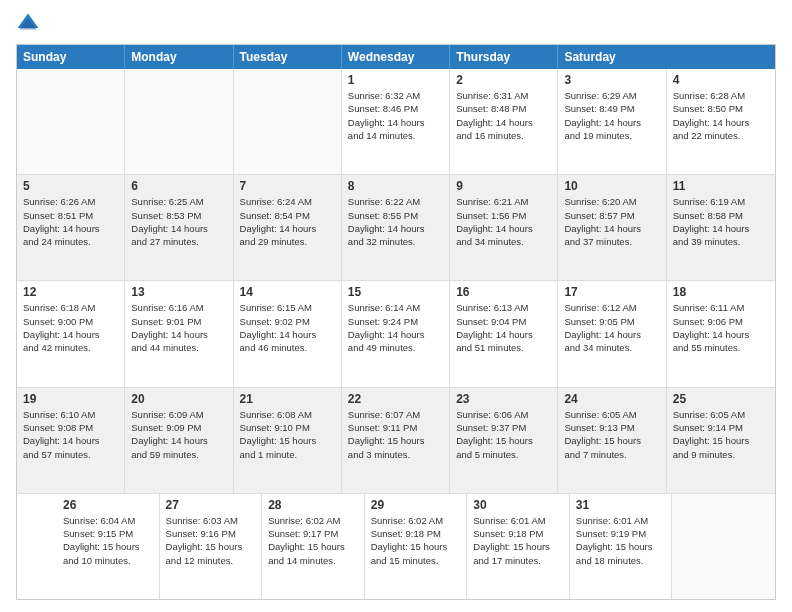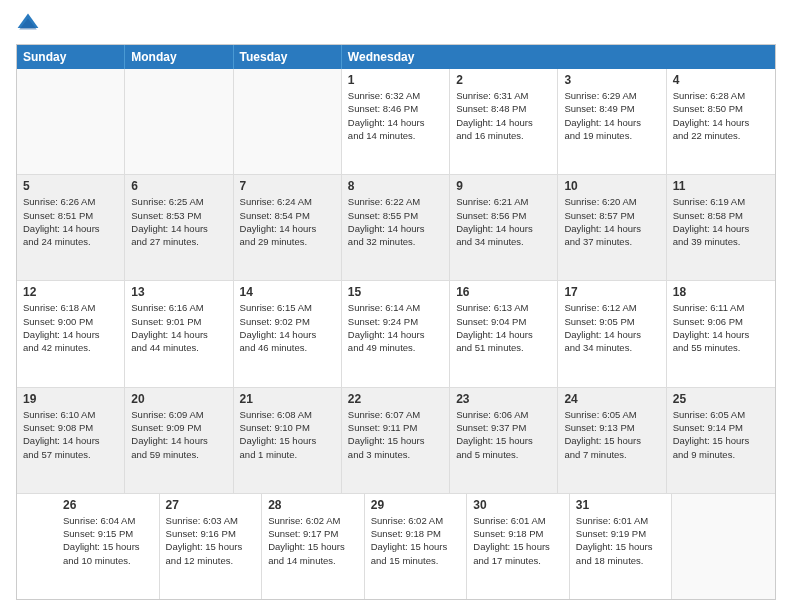--- a/index.html
+++ b/index.html
@@ -125,20 +125,22 @@
       <div class="subtitle"></div>
     </div>
   </div>
 
   <div class="calendar">
     <div class="cal-header" id="cal-header">
         <div class="cal-header-cell">Sunday</div>
         <div class="cal-header-cell">Monday</div>
         <div class="cal-header-cell">Tuesday</div>
         <div class="cal-header-cell">Wednesday</div>
+        <div class="cal-header-cell">Thursday</div>
+        <div class="cal-header-cell">Saturday</div>
       </div>
     <div class="cal-body" id="cal-body">
         <div class="cal-row">
           <div class="cal-cell empty"></div>
           <div class="cal-cell empty"></div>
           <div class="cal-cell empty"></div>
           <div class="cal-cell">
             <span class="day-num">1</span>
             <span class="cell-line">Sunrise: 6:32 AM</span>
             <span class="cell-line">Sunset: 8:46 PM</span>
@@ -192,21 +194,21 @@
           <div class="cal-cell shaded">
             <span class="day-num">8</span>
             <span class="cell-line">Sunrise: 6:22 AM</span>
             <span class="cell-line">Sunset: 8:55 PM</span>
             <span class="cell-line">Daylight: 14 hours</span>
             <span class="cell-line">and 32 minutes.</span>
           </div>
           <div class="cal-cell shaded">
             <span class="day-num">9</span>
             <span class="cell-line">Sunrise: 6:21 AM</span>
-            <span class="cell-line">Sunset: 8:56 PM</span>
+            <span class="cell-line">Sunset: 1:56 PM</span>
             <span class="cell-line">Daylight: 14 hours</span>
             <span class="cell-line">and 34 minutes.</span>
           </div>
           <div class="cal-cell shaded">
             <span class="day-num">10</span>
             <span class="cell-line">Sunrise: 6:20 AM</span>
             <span class="cell-line">Sunset: 8:57 PM</span>
             <span class="cell-line">Daylight: 14 hours</span>
             <span class="cell-line">and 37 minutes.</span>
           </div>

